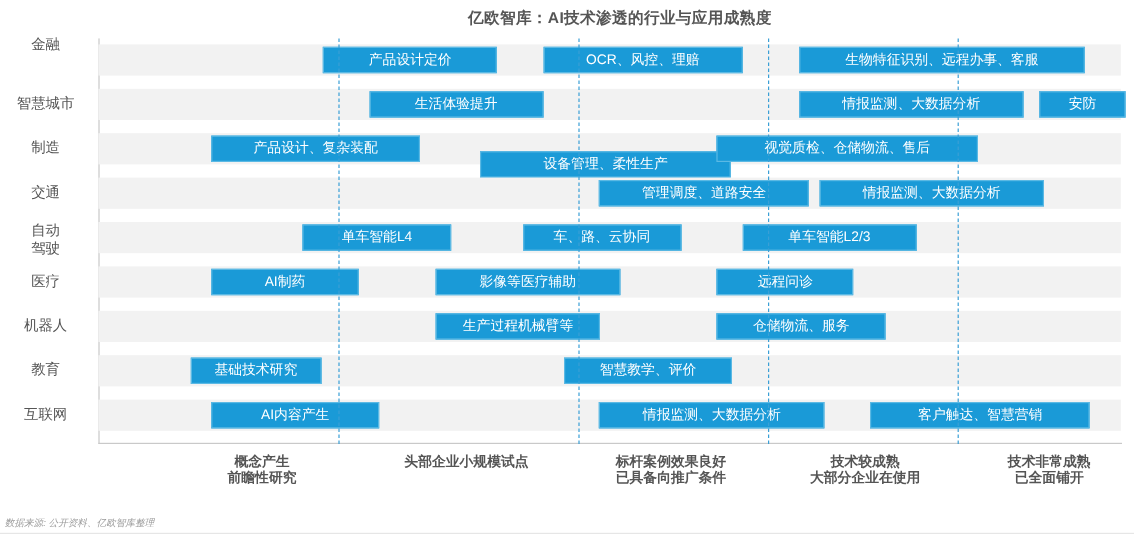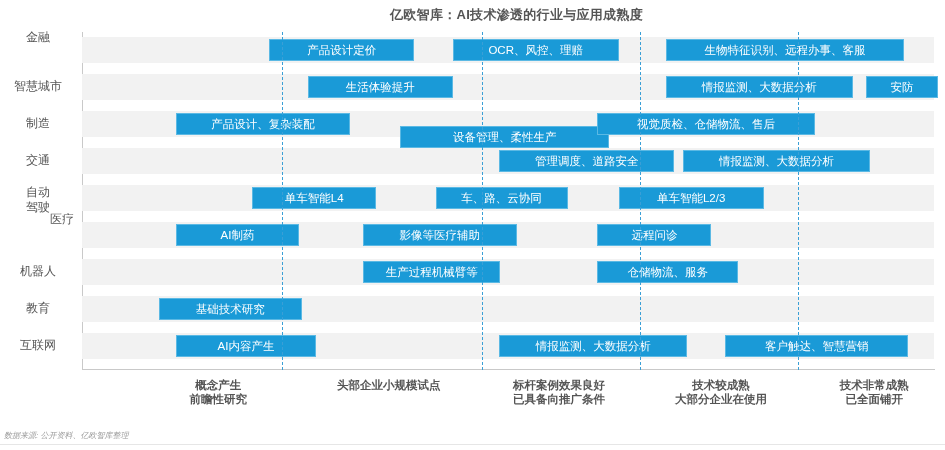--- a/index.html
+++ b/index.html
@@ -139,34 +139,35 @@
       <div class="box" style="left: 353.58px; width: 132.06px; top: 155px;">车、路、云协同</div>
       <div class="box" style="left: 536.76px; width: 144.84px; top: 155px;">单车智能L2/3</div>
       <div class="row-band" style="top: 190px;"></div>
       <div class="box" style="left: 93.72px; width: 123.54px; top: 192px;">AI制药</div>
       <div class="box" style="left: 281.16px; width: 153.36px; top: 192px;">影像等医疗辅助</div>
       <div class="box" style="left: 515.46px; width: 114px; top: 192px;">远程问诊</div>
       <div class="row-band" style="top: 227px;"></div>
       <div class="box" style="left: 281.16px; width: 137px; top: 229px;">生产过程机械臂等</div>
       <div class="box" style="left: 515.46px; width: 140.58px; top: 229px;">仓储物流、服务</div>
       <div class="row-band" style="top: 264px;"></div>
-      <div class="box" style="left: 76.68px; width: 143px; top: 266px;">基础技术研究</div>
+      <div class="box" style="left: 76.68px; width: 109px; top: 266px;">基础技术研究</div>
+      <div class="box" style="left: 387.66px; width: 140.58px; top: 266px;">智慧教学、评价</div>
       <div class="row-band" style="top: 301px;"></div>
       <div class="box" style="left: 93.72px; width: 140.58px; top: 303px;">AI内容产生</div>
       <div class="box" style="left: 417.48px; width: 187.44px; top: 303px;">情报监测、大数据分析</div>
       <div class="box" style="left: 643.26px; width: 183.18px; top: 303px;">客户触达、智慧营销</div>
     </div>
 
   <div id="row-labels">
       <div class="row-label" style="top: 30px;"><span>金融</span></div>
       <div class="row-label" style="top: 79px;"><span>智慧城市</span></div>
       <div class="row-label" style="top: 116px;"><span>制造</span></div>
       <div class="row-label" style="top: 153px;"><span>交通</span></div>
       <div class="row-label two-line" style="top: 185px;"><span>自动</span><br><span>驾驶</span></div>
-      <div class="row-label" style="top: 212px; margin-left: 24px;"><span>医疗</span></div>
+      <div class="row-label" style="top: 227px;"><span>医疗</span></div>
       <div class="row-label" style="top: 264px;"><span>机器人</span></div>
       <div class="row-label" style="top: 301px;"><span>教育</span></div>
       <div class="row-label" style="top: 338px;"><span>互联网</span></div>
     </div>
   <div id="dividers">
       <div class="divider" style="left: 282.22px;"></div>
       <div class="divider" style="left: 482.44px;"></div>
       <div class="divider" style="left: 640.06px;"></div>
       <div class="divider" style="left: 797.68px;"></div>
     </div>

